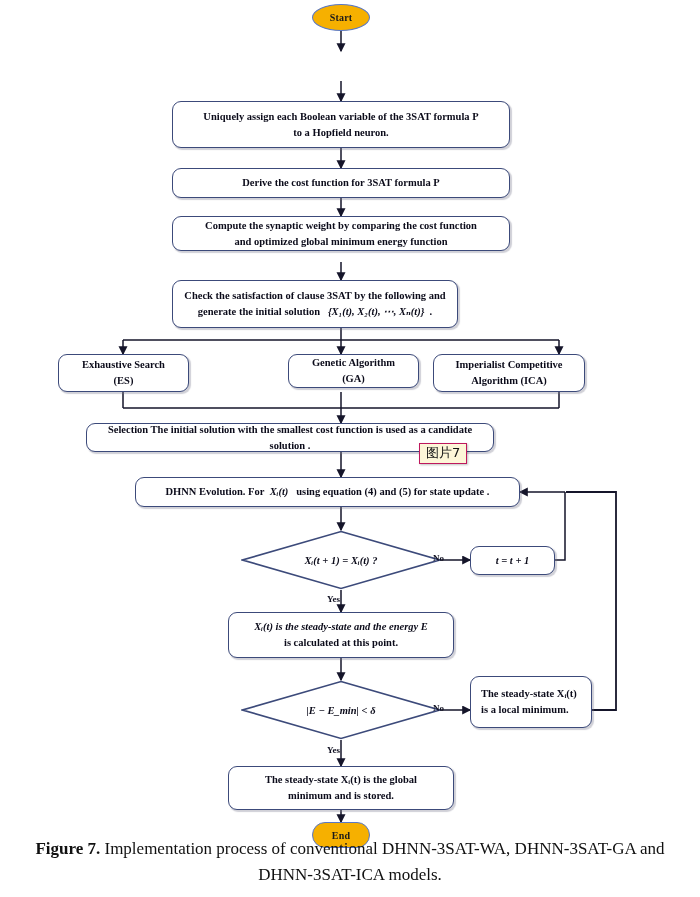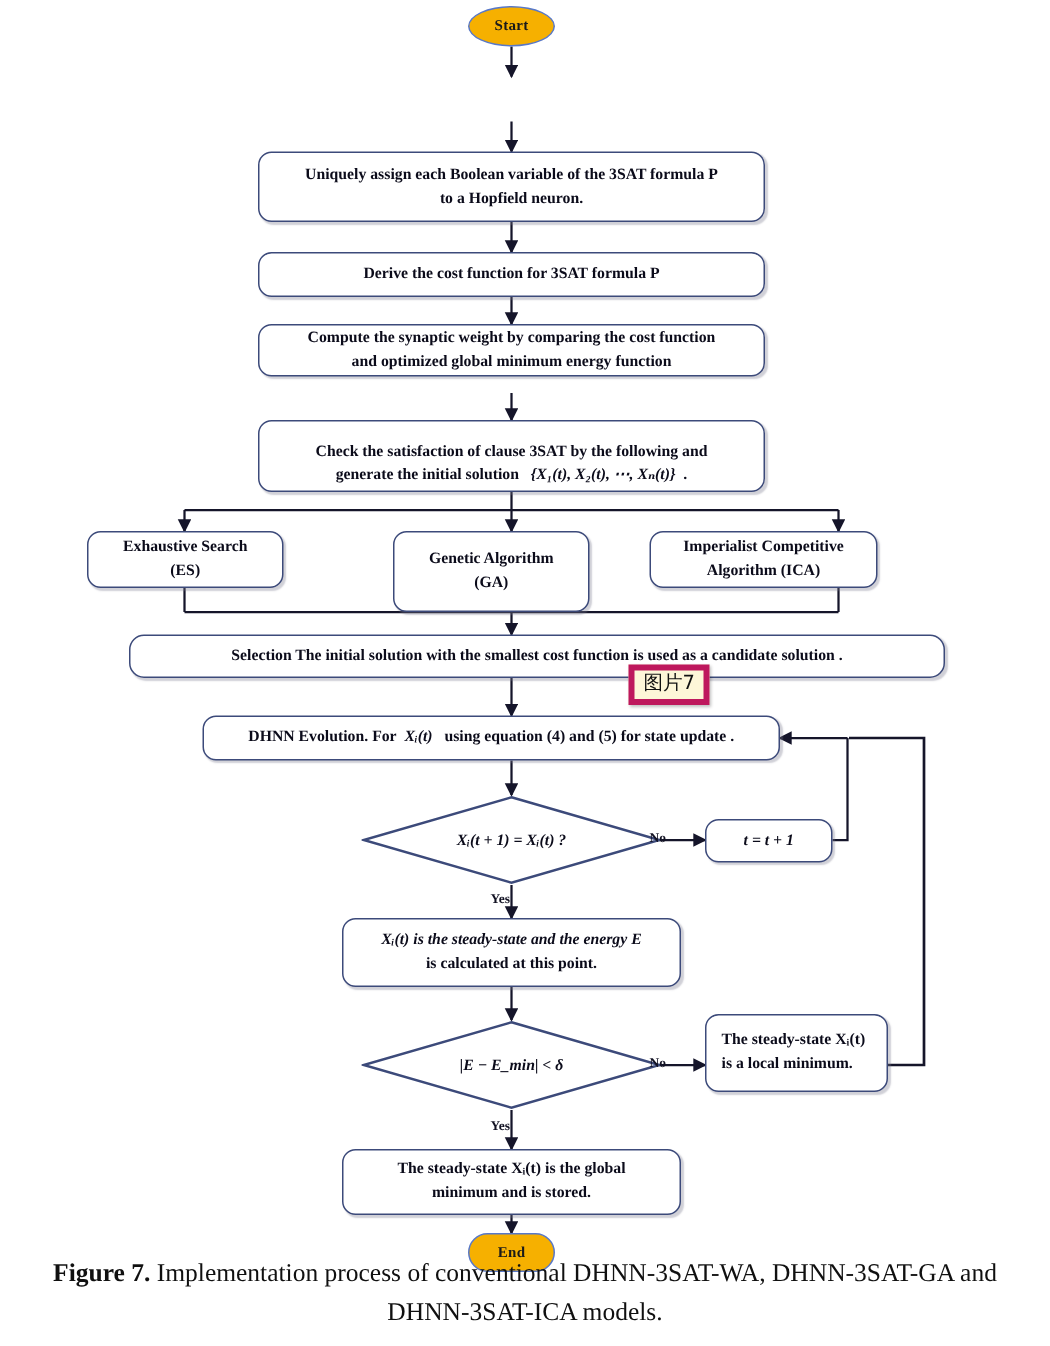--- a/index.html
+++ b/index.html
@@ -80,21 +80,21 @@
   .edge-label {
     position: absolute;
     font-size: 9px;
     font-weight: bold;
     color: #111122;
     font-family: "Liberation Serif", serif;
   }
   .tooltip {
     position: absolute;
     background: #fdf6d8;
-    border: 4px solid #be185d;
+    border: 1px solid #be185d;
     font-family: "DejaVu Sans", sans-serif;
     font-size: 13px;
     color: #111111;
     padding: 1px 6px 2px 6px;
     line-height: 1.25;
     box-shadow: 1px 1px 2px rgba(0,0,0,0.25);
     z-index: 40;
     white-space: nowrap;
   }
   .caption {
@@ -228,51 +228,51 @@
     </span>
   </div>
 
   <div class="node" style="left:172px; top:216px; width:338px; height:35px;justify-content:center;">
     <span class="txt">
       <span>Compute the synaptic weight by comparing the cost function</span><br>
       <span>and optimized global minimum energy function</span>
     </span>
   </div>
 
-  <div class="node" style="left:172px; top:280px; width:338px; height:48px;align-items:flex-end;">
+  <div class="node" style="left:172px; top:280px; width:286px; height:48px;">
     <span class="txt">
       <span>Check the satisfaction of clause 3SAT by the following and</span><br>
       <span>generate the initial solution</span>&nbsp;&nbsp;
       <span class="mi">{X₁(t), X₂(t), ⋯, Xₙ(t)}</span>
       &nbsp;<span>.</span>
     </span>
   </div>
 
   <div class="node" style="left:58px; top:354px; width:131px; height:38px;">
     <span class="txt">
       <span>Exhaustive Search</span><br>
       <span>(ES)</span>
     </span>
   </div>
 
-  <div class="node" style="left:262px; top:354px; width:131px; height:54px;">
+  <div class="node" style="left:288px; top:354px; width:131px; height:34px;">
     <span class="txt">
       <span>Genetic  Algorithm</span><br>
       <span>(GA)</span>
     </span>
   </div>
 
   <div class="node" style="left:433px; top:354px; width:152px; height:38px;">
     <span class="txt">
       <span>Imperialist Competitive</span><br>
       <span>Algorithm (ICA)</span>
     </span>
   </div>
 
-  <div class="node" style="left:86px; top:423px; width:544px; height:29px;border-radius:10px;">
+  <div class="node" style="left:86px; top:423px; width:408px; height:29px;">
     <span class="txt">
       <span>Selection The initial solution with the smallest cost function is used as a candidate solution .</span>
     </span>
   </div>
 
   <div class="node" style="left:135px; top:477px; width:385px; height:30px;">
     <span class="txt">
       <span>DHNN Evolution. For</span>&nbsp;
       <span class="mi">Xᵢ(t)</span>&nbsp;&nbsp;
       <span>using equation (4) and (5) for state update .</span>

